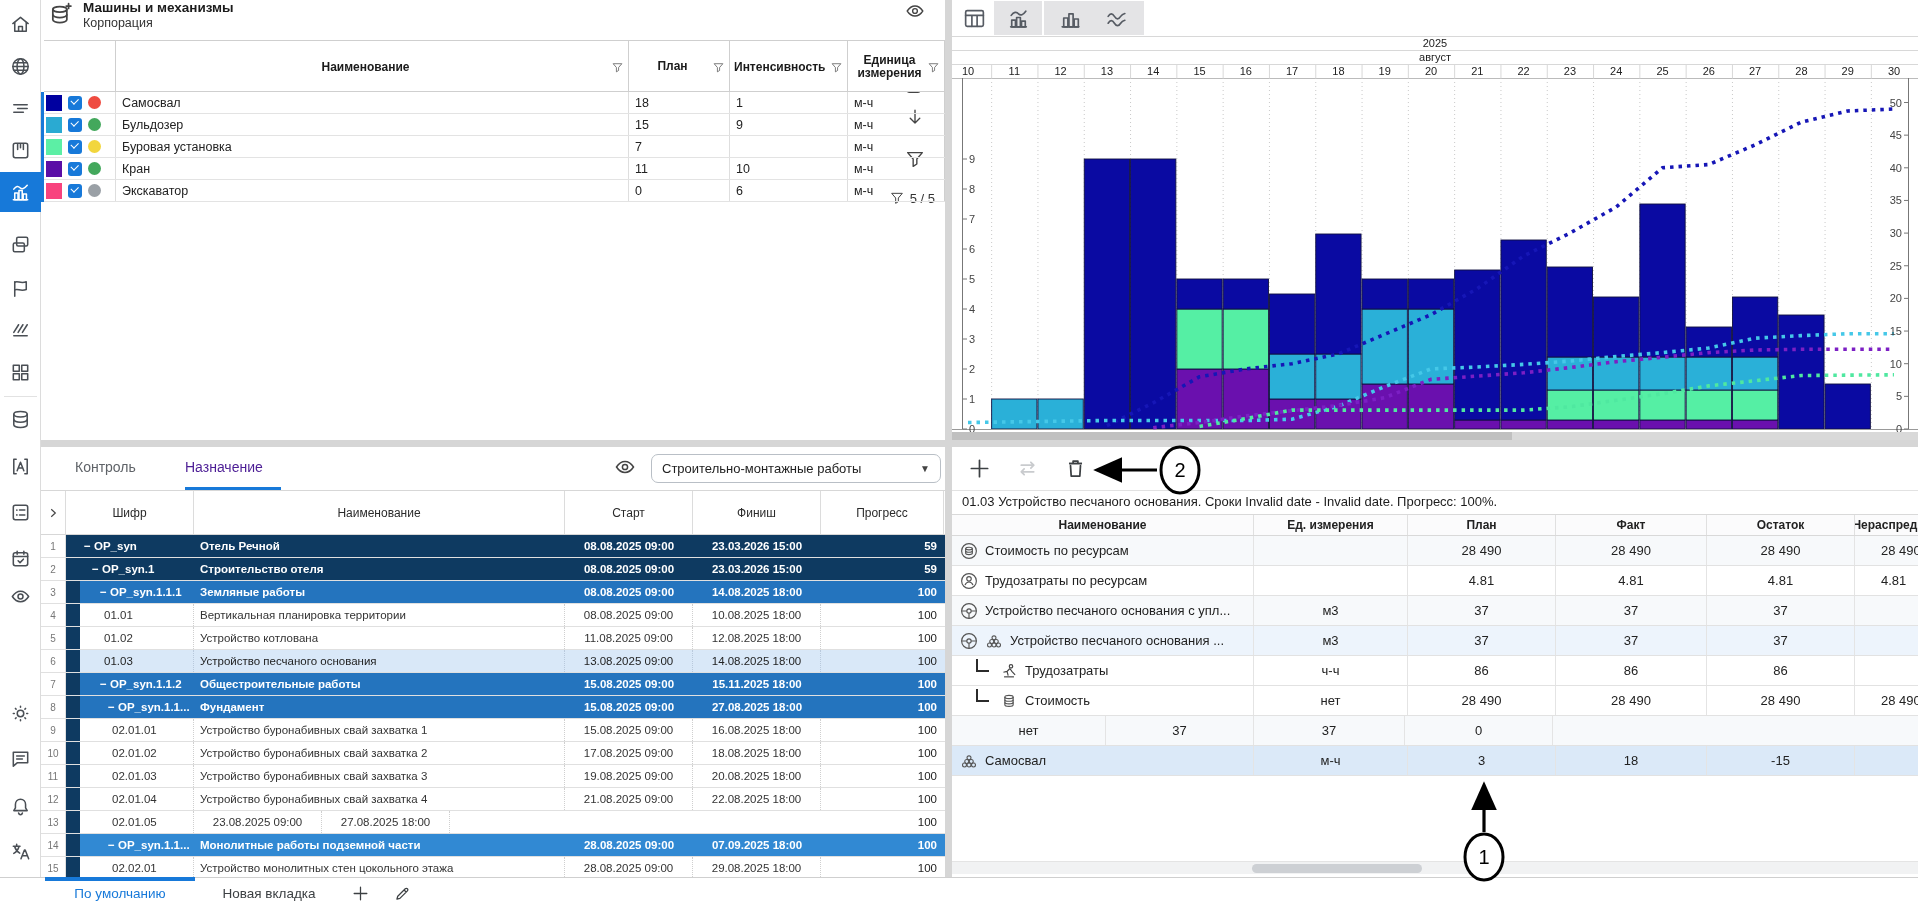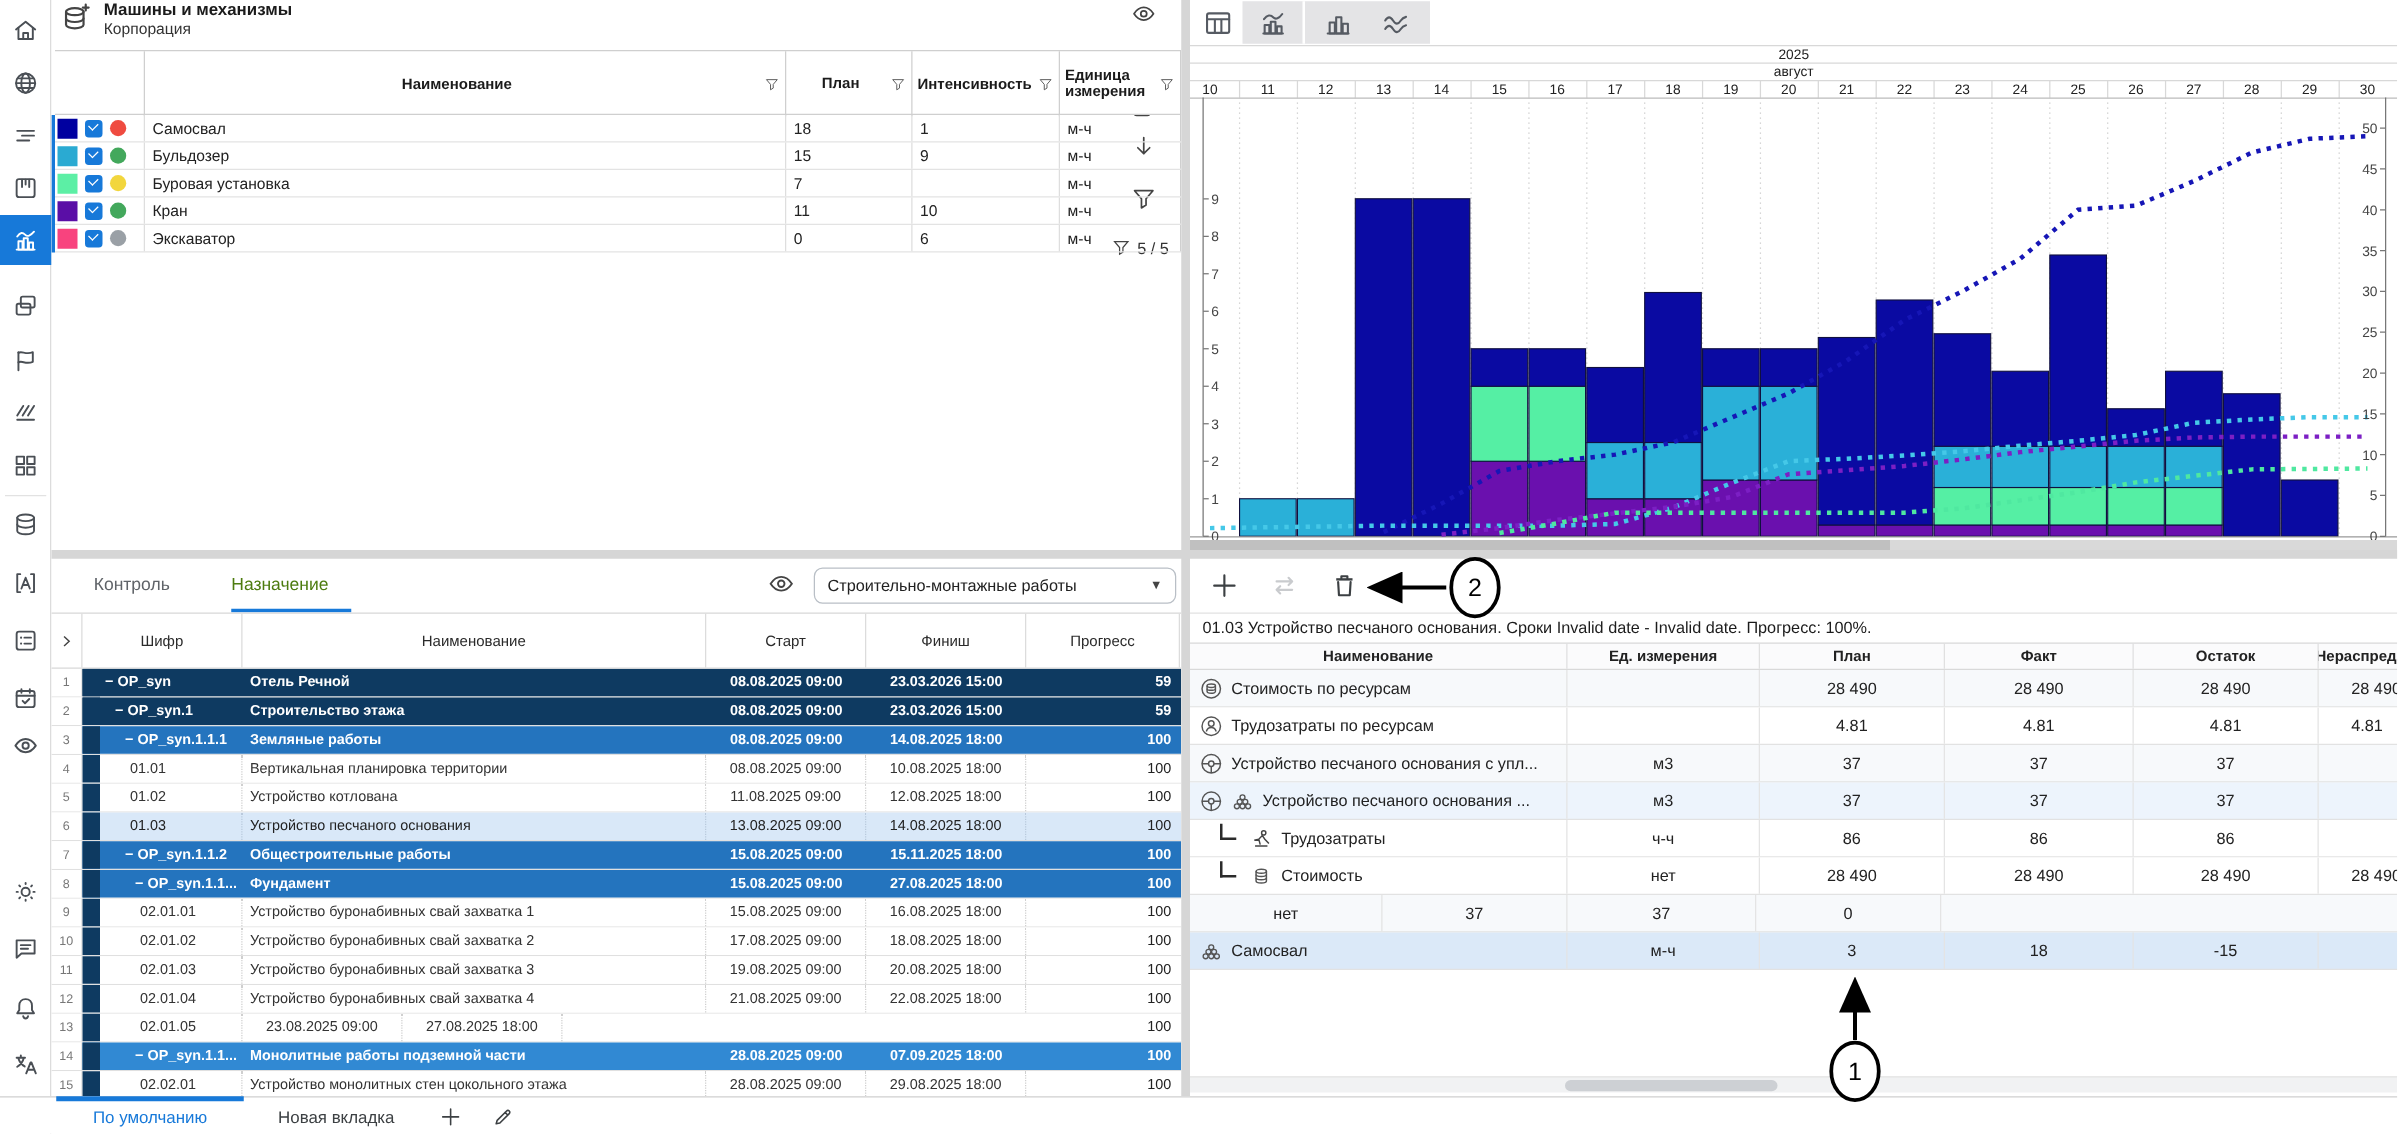--- a/index.html
+++ b/index.html
@@ -48,21 +48,21 @@
   .tl-vscroll{position:absolute;left:0;top:92px;width:3px;height:110px;background:#1779d9;}
   
   .tr-toolbar{position:absolute;left:0;top:0;width:966px;height:36px;background:#fff;}
   .chip{position:absolute;top:1px;height:34px;background:#e4e4e6;}
   .cticon{position:absolute;top:4px;width:28px;height:28px;display:flex;align-items:center;justify-content:center;}
   .cticon svg{width:25px;height:25px;stroke:#565b63;fill:none;stroke-width:1.6;stroke-linecap:round;stroke-linejoin:round;}
   .chip-sep{position:absolute;top:1px;width:2px;height:34px;background:#fff;}
   
   .bl-tabs{position:absolute;left:0;top:0;width:904px;height:43px;background:#fff;}
   .bl-tab{position:absolute;top:0;height:40px;display:flex;align-items:center;font-size:14px;color:#5f6368;}
-  .bl-tab.active{color:#4d7c0f;}
+  .bl-tab.active{color:#4c1d95;}
   .bl-underline{position:absolute;top:40px;height:3px;background:#1779d9;}
   .bl-eye{position:absolute;top:8px;width:26px;height:26px;}
   .bl-eye svg{width:24px;height:24px;stroke:#444;fill:none;stroke-width:1.5;}
   .bl-dd{position:absolute;left:610px;top:7px;width:290px;height:29px;border:1px solid #b9bfc6;border-radius:7px;display:flex;align-items:center;padding:0 10px;font-size:13px;color:#222;background:#fff;}
   .bl-dd .cap{margin-left:auto;font-size:10px;color:#444;}
   .bl-hrow{position:absolute;left:0;top:43px;width:904px;height:45px;border-top:1px solid #d7d7d7;border-bottom:1px solid #d7d7d7;background:#fff;display:flex;}
   .bl-hcell{height:100%;display:flex;align-items:center;justify-content:center;font-size:12px;color:#2b2b2b;border-right:1px solid #dcdcdc;}
   .bl-body{position:absolute;left:0;top:88px;width:904px;height:342px;overflow:hidden;}
   .asrow{display:flex;height:23px;border-bottom:1px solid rgba(0,0,0,0.12);font-size:11.5px;}
   .asrow .num{width:25px;flex:none;background:#fff;color:#777;font-size:10px;display:flex;align-items:center;justify-content:center;border-right:1px solid #e0e0e0;}
@@ -311,21 +311,21 @@
               <path d="M4 5 h16 l-6 7 v5.5 l-4 2.5 v-8 Z"></path>
             </svg>
           </div>
           <div class="tl-hcell" style="left:686px;width:118px;">
             <span class="lbl" style="text-align:left;">Интенсивность</span>
             <svg viewBox="0 0 24 24">
               <path d="M4 5 h16 l-6 7 v5.5 l-4 2.5 v-8 Z"></path>
             </svg>
           </div>
           <div class="tl-hcell" style="left:804px;width:97px;">
-            <span class="lbl" style="text-align:left;white-space:normal;line-height:1.1;">Единица измерения</span>
+            <span class="lbl" style="text-align:center;white-space:normal;line-height:1.1;">Единица измерения</span>
             <svg viewBox="0 0 24 24">
               <path d="M4 5 h16 l-6 7 v5.5 l-4 2.5 v-8 Z"></path>
             </svg>
           </div>
         </div>
         <div class="tl-row">
           <div class="tl-c" style="width:72px;padding-left:0">
             <span class="swatch" style="background:#0000a0"></span>
             <span class="cb"></span>
             <span class="dot" style="background:#ef4b40"></span>
@@ -626,21 +626,21 @@
             <div class="c-d">08.08.2025 09:00</div>
             <div class="c-d">23.03.2026 15:00</div>
             <div class="c-p">59</div>
           </div>
         </div>
         <div class="asrow st-dark">
           <div class="num">2</div>
           <div class="rb">
             <div class="band"></div>
             <div class="c-code" style="padding-left:12px"><span class="minus">−</span>OP_syn.1</div>
-            <div class="c-name">Строительство этажа</div>
+            <div class="c-name">Строительство отеля</div>
             <div class="c-d">08.08.2025 09:00</div>
             <div class="c-d">23.03.2026 15:00</div>
             <div class="c-p">59</div>
           </div>
         </div>
         <div class="asrow st-mid">
           <div class="num">3</div>
           <div class="rb">
             <div class="band"></div>
             <div class="c-code" style="padding-left:20px"><span class="minus">−</span>OP_syn.1.1.1</div>

